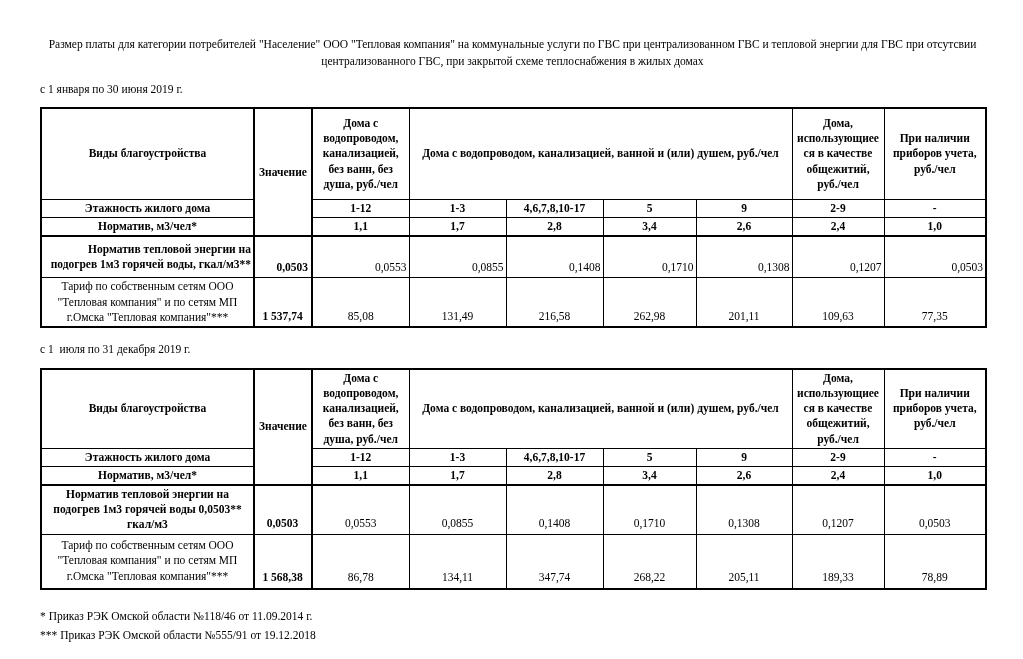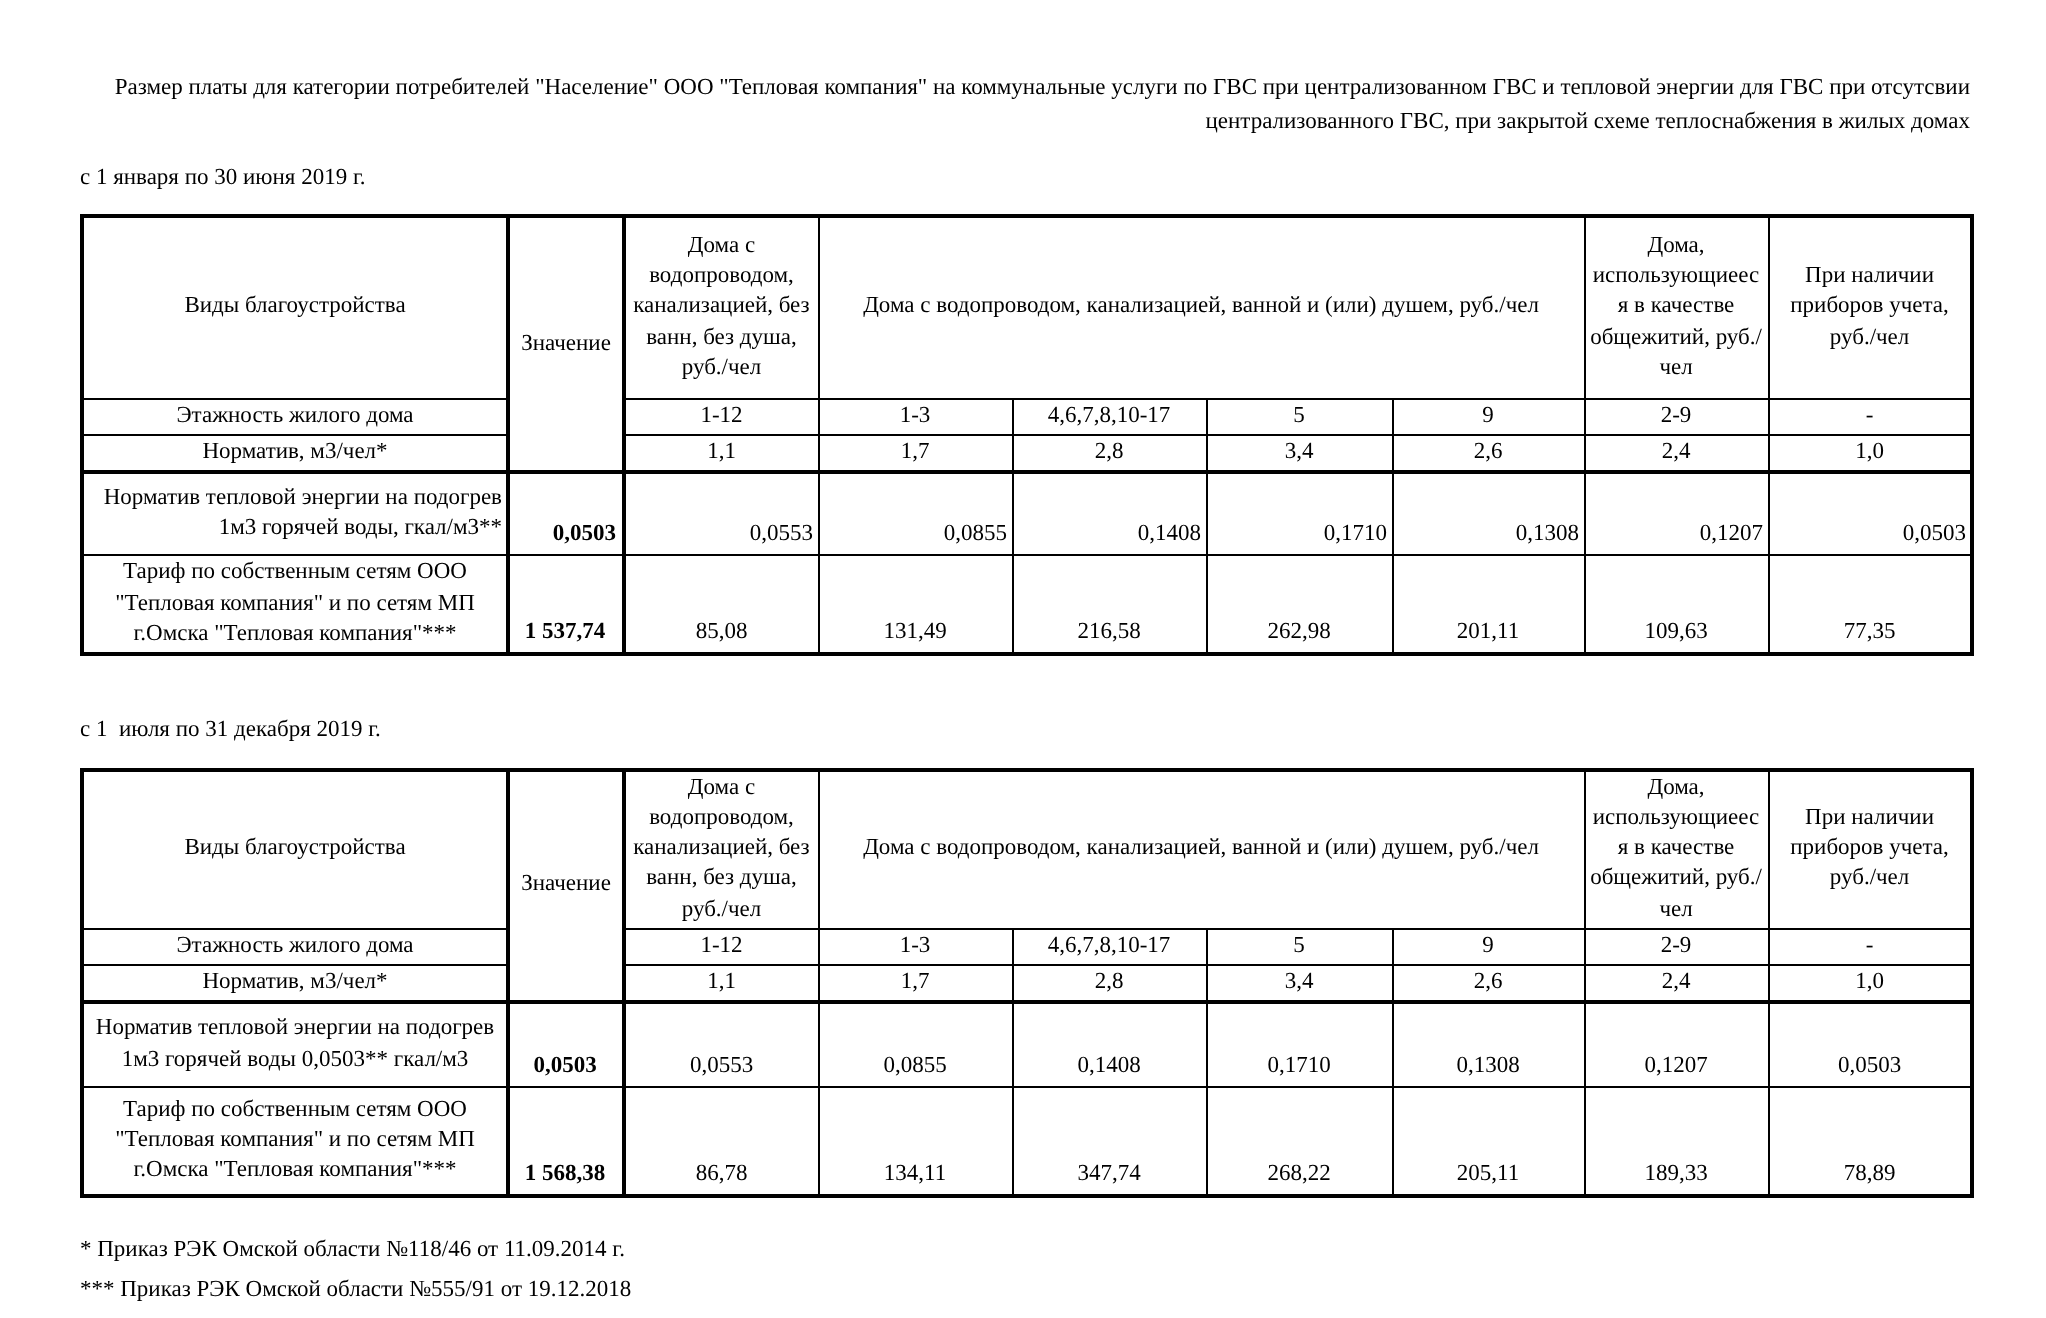--- a/index.html
+++ b/index.html
@@ -3,41 +3,41 @@
 <meta charset="utf-8">
 <style>
   html,body{margin:0;padding:0;}
   body{
     width:1023px;height:659px;overflow:hidden;
     background:#ffffff;color:#000;
     font-family:"Liberation Serif", serif;
     font-size:11.5px;
   }
   .page{padding:36px 38px 0 40px;}
-  .title{text-align:right;line-height:17px;}
+  .title{text-align:center;line-height:17px;}
   .caption{text-align:left;white-space:pre-wrap;margin:13px 0 12px 0;}
-  .caption.second{margin:31px 0 13px 0;}
+  .caption.second{margin:15px 0 13px 0;}
 
   table.tariff{
     border-collapse:collapse;
     table-layout:fixed;
     width:945px;
     border:2px solid #000;
   }
   table.tariff td{
     border:1px solid #000;
     padding:1px 2px;
     text-align:center;
     vertical-align:middle;
     overflow:hidden;
     word-wrap:break-word;
     overflow-wrap:break-word;
     line-height:1.32;
   }
-  .bold{font-weight:normal;}
+  .bold{font-weight:bold;}
   .vsep{border-left-width:2px !important;border-right-width:2px !important;}
   tr.thick-bot td, td.thick-bot{border-bottom-width:2px !important;}
   .vb{vertical-align:bottom !important;padding-bottom:2px !important;}
   .num-strong{font-weight:bold;text-align:right;padding-right:3px !important;}
 
   .t1 .r-head td{height:88px;}
   .t2 .r-head td{height:72px;}
   .r-thin td{height:15px;}
   .t1 .r-heat td{height:37px;text-align:right;}
   .t2 .r-heat td{height:38px;}

